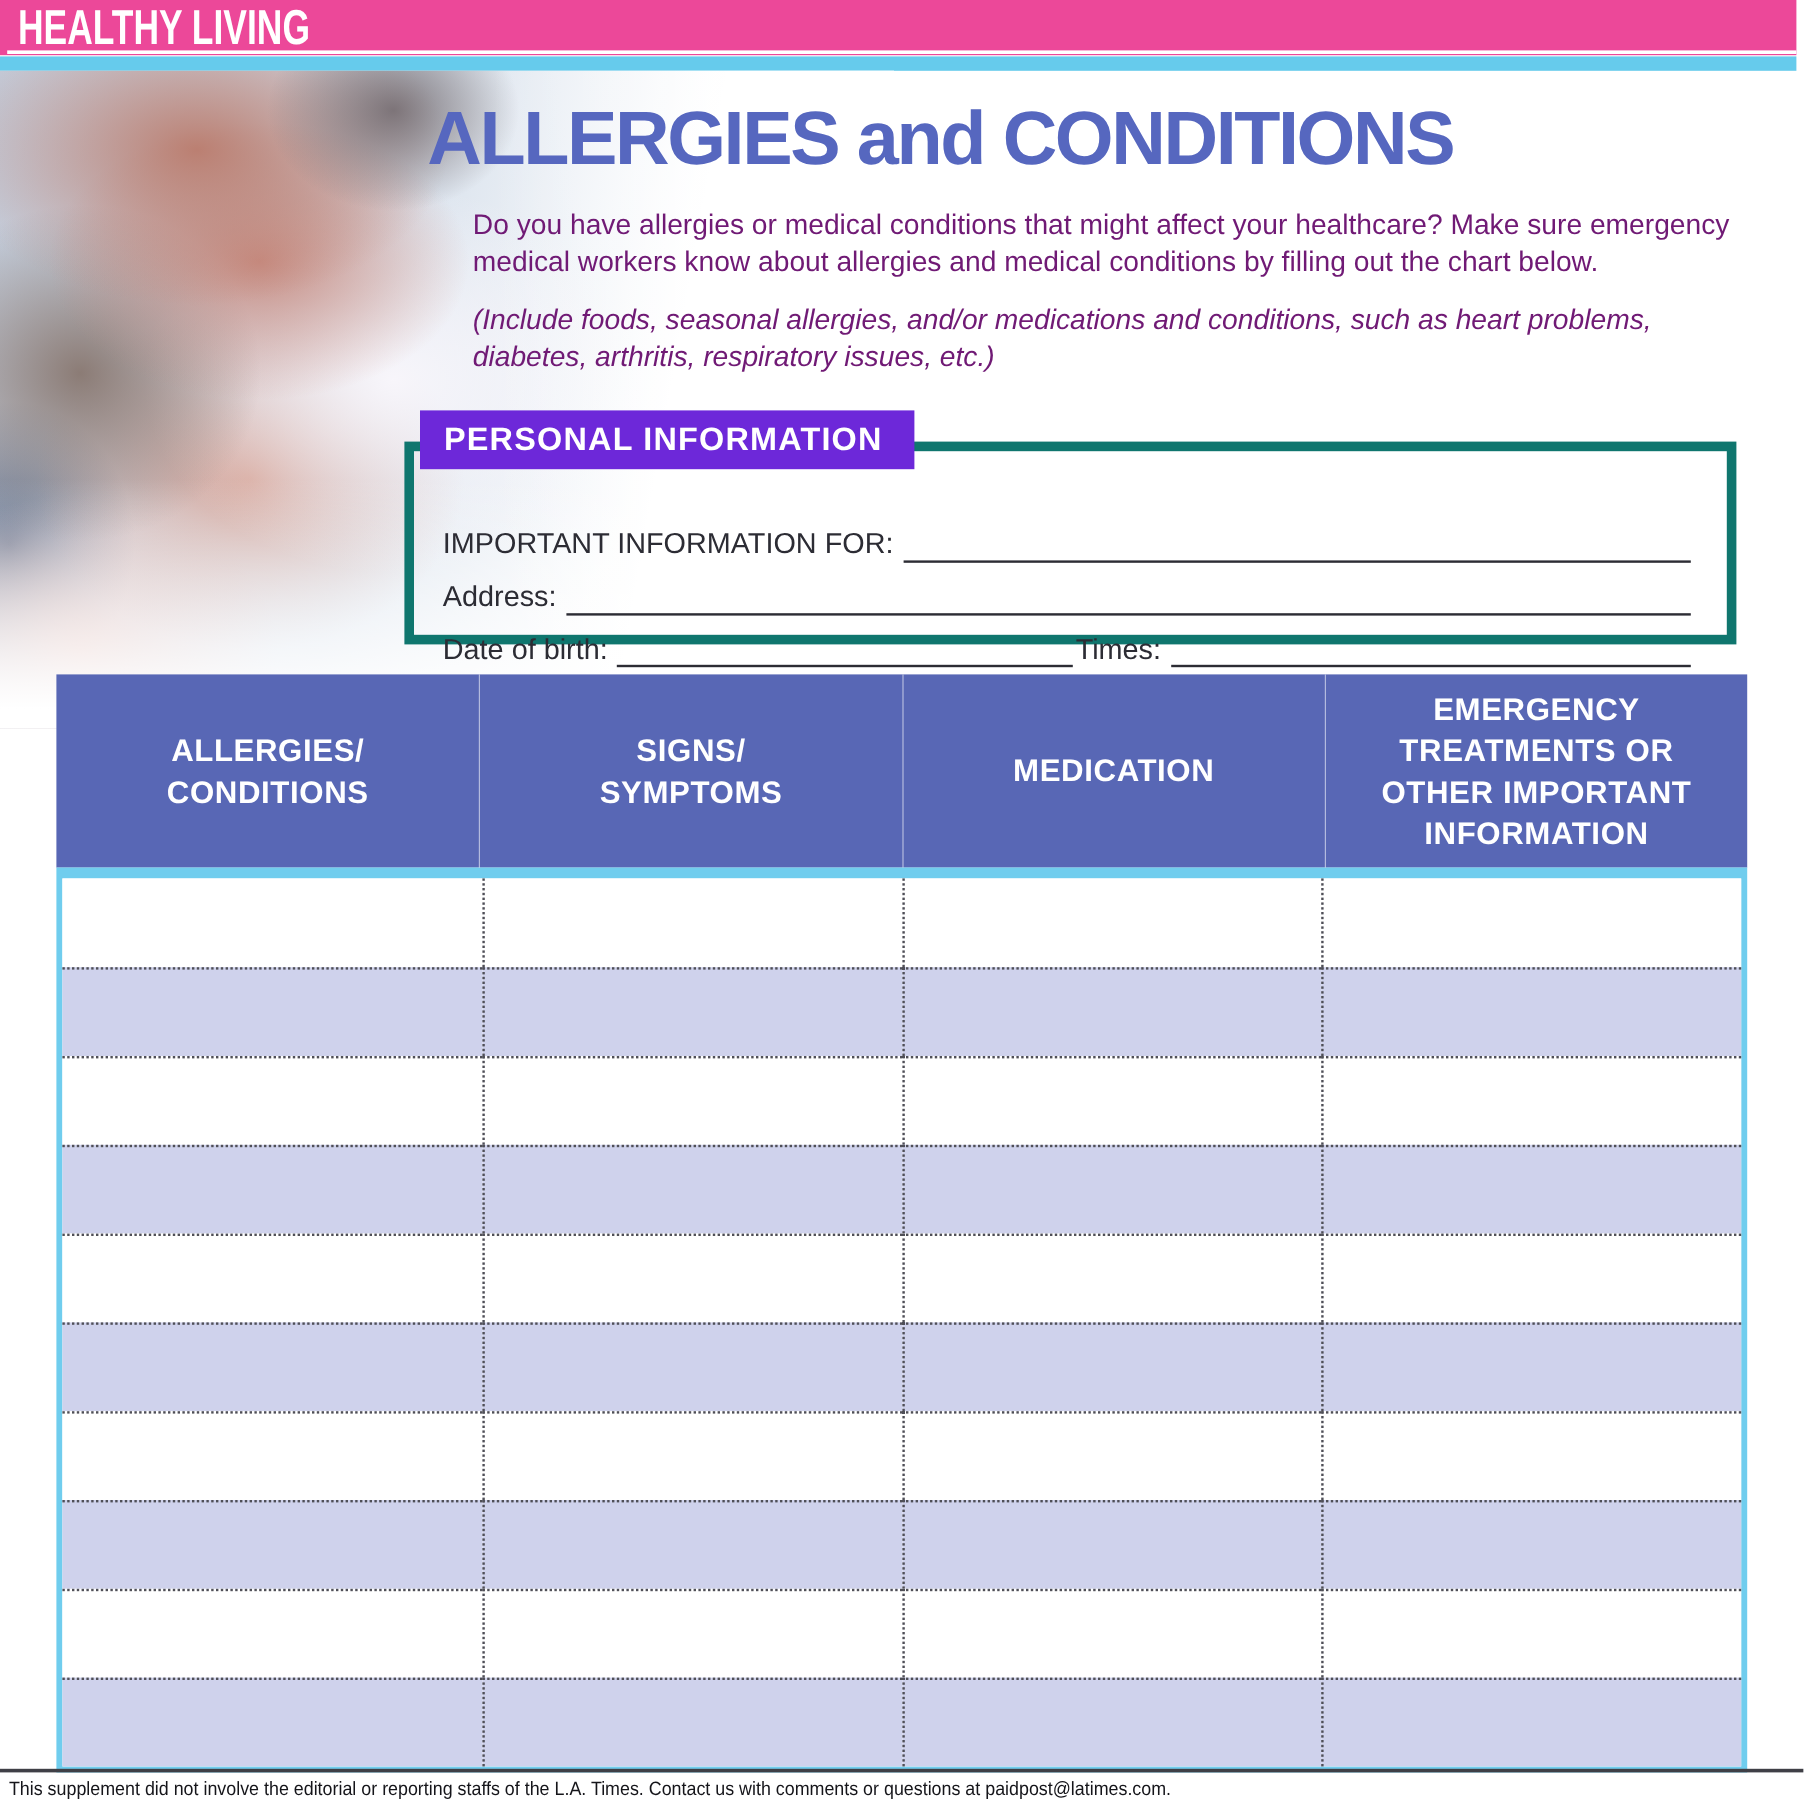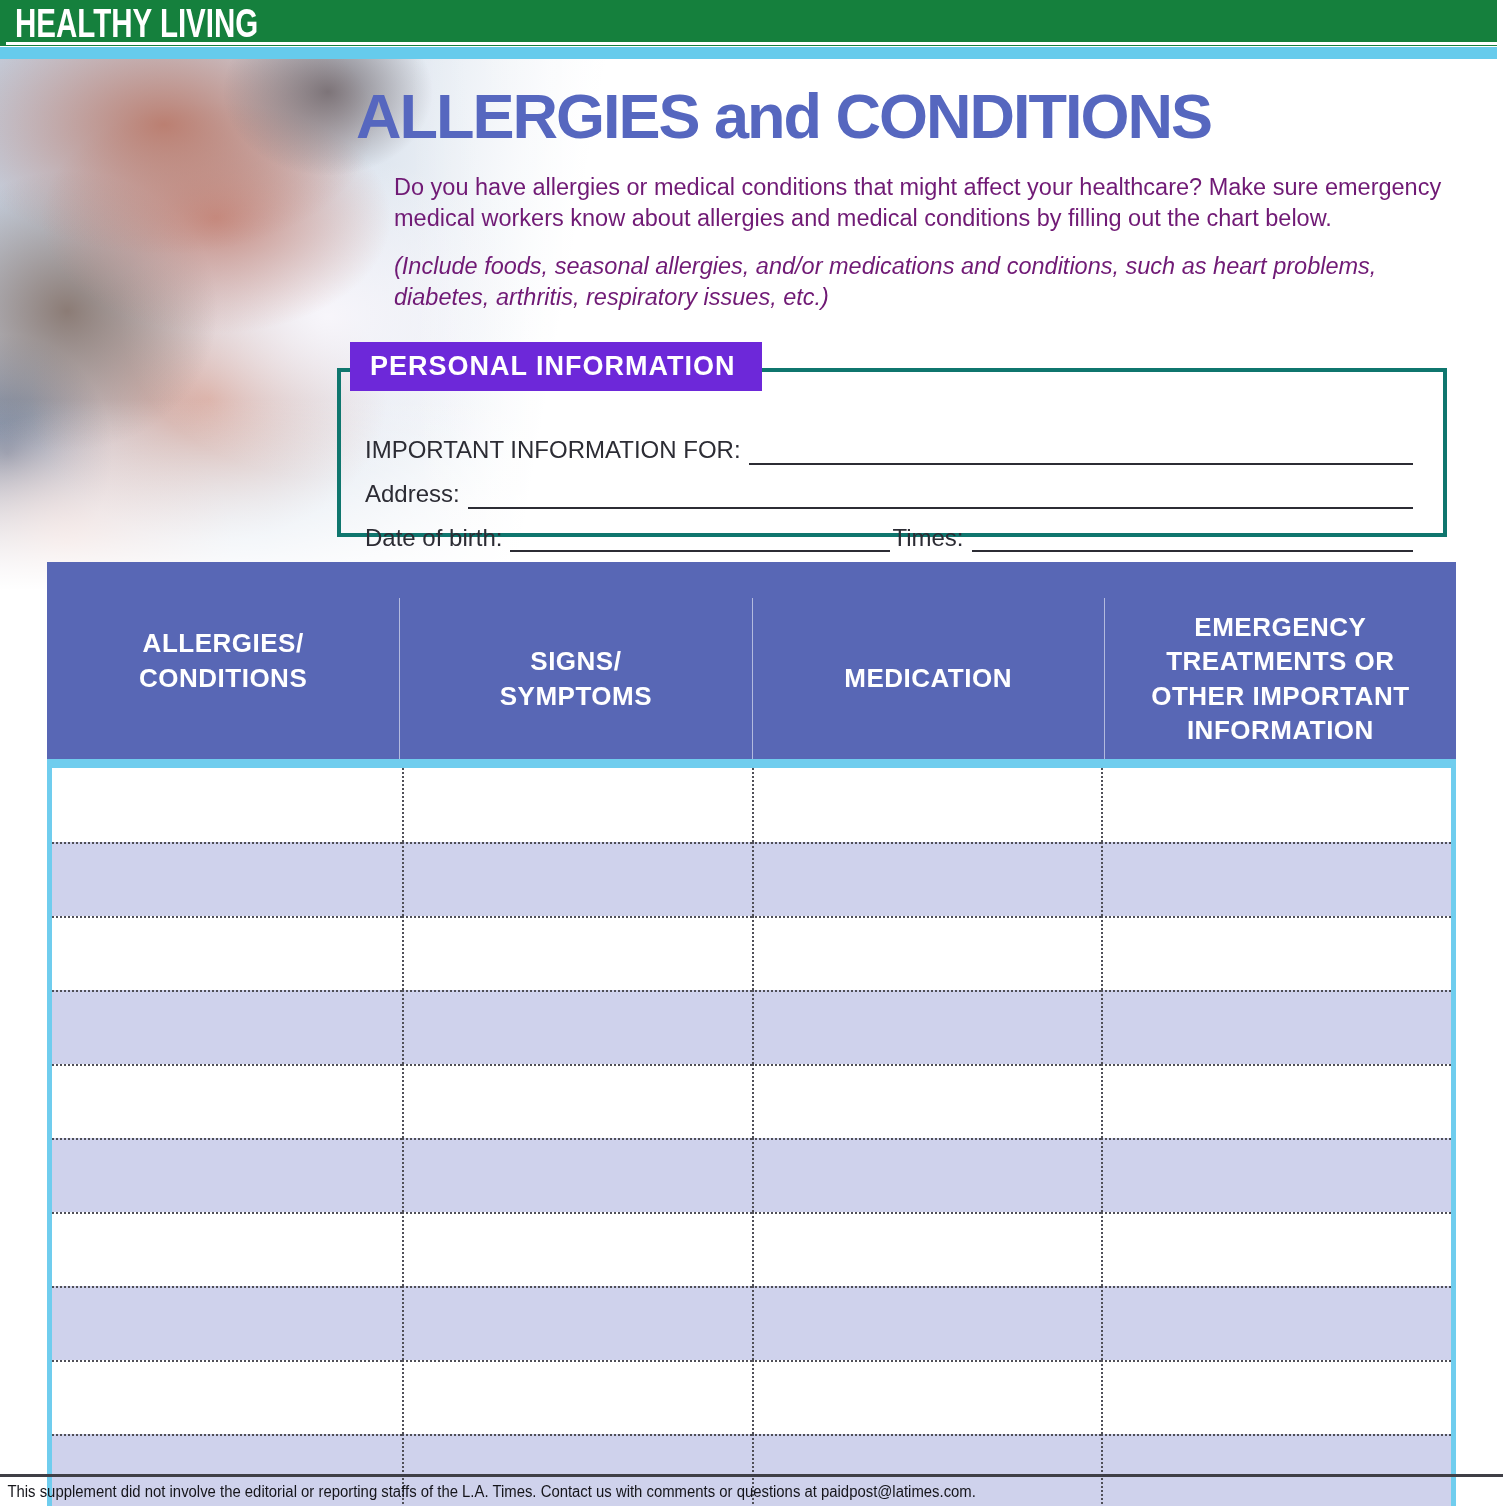--- a/index.html
+++ b/index.html
@@ -7,21 +7,21 @@
   body {
     width: 1503px; height: 1506px;
     position: relative; overflow: hidden;
     font-family: "Liberation Sans", sans-serif;
     -webkit-font-smoothing: antialiased;
   }
 
   
   .bar-purple {
     position: absolute; top: 0; left: 0; width: 1497px; height: 46px;
-    background: #15803d;
+    background: #ec4899;
   }
   .bar-purple::after {
     content: ""; position: absolute; left: 6px; right: 0; bottom: 1px;
     height: 3px; background: #ffffff;
   }
   .brand {
     position: absolute; left: 15px; bottom: 2px;
     color: #ffffff; font-weight: bold; font-size: 41px; line-height: 1;
     letter-spacing: 0px; transform: scaleX(0.72); transform-origin: left bottom;
     white-space: nowrap;
@@ -61,21 +61,21 @@
   .intro, .note {
     color: #701a75; font-size: 23.5px; line-height: 1.33; max-width: 1072px; margin-left: 38px;
   }
   .intro { margin-bottom: 17px; }
   .note { font-style: italic; }
 
   
   .personal { position: absolute; left: 337px; top: 342px; width: 1110px; height: 195px; }
   .pi-box {
     position: absolute; top: 26px; left: 0; right: 0; bottom: 0;
-    border: 4px solid #0f766e;
+    border: 8px solid #0f766e;
   }
   .pi-label {
     position: absolute; top: 0; left: 13px; z-index: 2;
     background: #6d28d9; color: #ffffff;
     font-size: 27px; font-weight: bold; letter-spacing: 1px;
     padding: 9px 26px 9px 20px; white-space: nowrap;
   }
   .pi-fields { position: absolute; left: 24px; right: 30px; top: 64px; }
   .pi-row { display: flex; align-items: flex-end; margin-bottom: 15px; color: #2c2c34; }
   .pi-row .lbl { font-size: 24px; line-height: 1.2; white-space: nowrap; }
@@ -88,21 +88,21 @@
   .thead {
     display: grid; grid-template-columns: repeat(4, 1fr);
     background: #5867b5; min-height: 128px;
   }
   .th {
     display: flex; align-items: center; justify-content: center;
     color: #ffffff; font-weight: bold; font-size: 26px; line-height: 1.32;
     text-align: center; white-space: pre-line; padding: 12px 10px;
     letter-spacing: 0.5px;
   }
-  .th + .th { border-left: 1px solid rgba(255,255,255,0.55); margin-top: 36px; }
+  .th + .th { border-left: 1px solid rgba(255,255,255,0.55); }
   .tbody {
     display: grid; grid-template-columns: repeat(4, 1fr); grid-auto-rows: 74px;
     border: 5px solid #70cdee; border-top-width: 9px;
   }
   .cell { background: #ffffff; }
   .cell.alt { background: #cfd2ec; }
   .cell.hline { border-top: 2px dotted #4f4f57; }
   .cell.vline { border-left: 2px dotted #4f4f57; }
 
   

